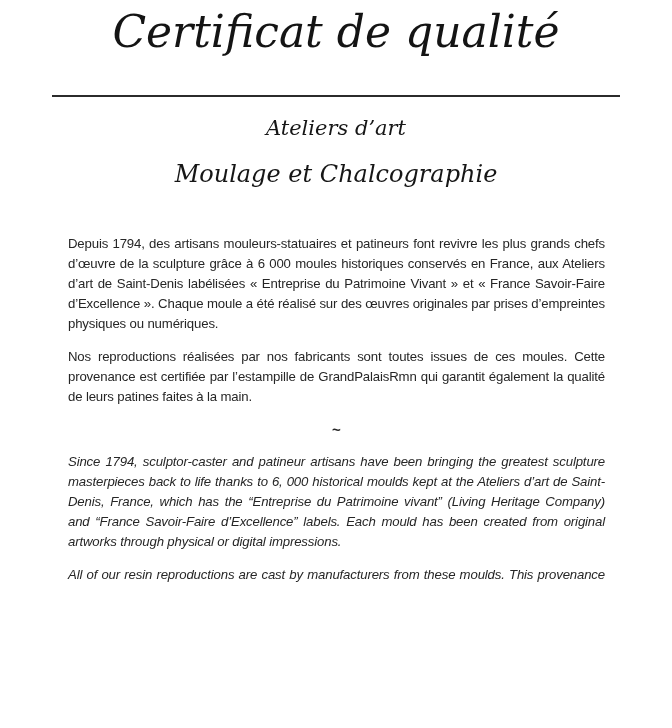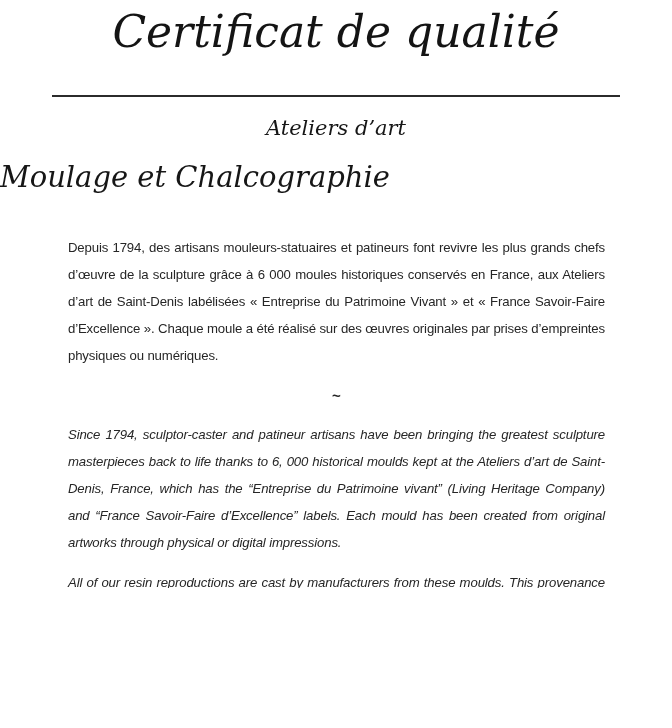--- a/index.html
+++ b/index.html
@@ -20,28 +20,28 @@
   .title-rule {
     position:absolute; top:95px; left:52px; width:568px; height:2px;
     background:#2b2b2b;
   }
   .subtitle-1 {
     position:absolute; top:116px; left:0; width:672px; text-align:center;
     font-family:"DejaVu Serif", serif; font-style:italic;
     font-size:21px; color:#161616;
   }
   .subtitle-2 {
-    position:absolute; top:160px; left:0; width:672px; text-align:left;
+    position:absolute; top:160px; left:0; width:672px; text-align:center;
     font-family:"DejaVu Serif", serif; font-style:italic;
-    font-size:29px; color:#161616;
+    font-size:24px; color:#161616;
   }
   
   .content {
     position:absolute; left:68px; top:234px; width:537px;
-    font-size:13.2px; line-height:27px; letter-spacing:-0.15px;
+    font-size:13.2px; line-height:20px; letter-spacing:-0.15px;
     color:#262626; text-align:justify;
   }
   .content p { margin-bottom:13px; }
   .tilde-sep {
     text-align:center; font-weight:bold; font-size:15px;
     margin:6px 0 12px 0; letter-spacing:0;
   }
   .english { font-style:italic; }
   
   .logo-grandpalais {
@@ -87,20 +87,21 @@
 <div class="page">
 
   <div class="cert-title">Certificat de qualité</div>
   <div class="title-rule"></div>
 
   <div class="subtitle-1">Ateliers d’art</div>
   <div class="subtitle-2">Moulage et Chalcographie</div>
 
   <div class="content">
     <p>Depuis 1794, des artisans mouleurs-statuaires et patineurs font revivre les plus grands chefs d’œuvre de la sculpture grâce à 6 000 moules historiques conservés en France, aux Ateliers d’art de Saint-Denis labélisées « Entreprise du Patrimoine Vivant » et « France Savoir-Faire d’Excellence ». Chaque moule a été réalisé sur des œuvres originales par prises d’empreintes physiques ou numériques.</p>
+    <p>Nos reproductions réalisées par nos fabricants sont toutes issues de ces moules. Cette provenance est certifiée par l’estampille de GrandPalaisRmn qui garantit également la qualité de leurs patines faites à la main.</p>
     <div class="tilde-sep">~</div>
     <p class="english">Since 1794, sculptor-caster and patineur artisans have been bringing the greatest sculpture masterpieces back to life thanks to 6, 000 historical moulds kept at the Ateliers d’art de Saint-Denis, France, which has the “Entreprise du Patrimoine vivant” (Living Heritage Company) and “France Savoir-Faire d’Excellence” labels. Each mould has been created from original artworks through physical or digital impressions.</p>
     <p class="english">All of our resin reproductions are cast by manufacturers from these moulds. This provenance is certified by stamp of GrandPalaisRmn which also guarantees the quality of their hand-finished patinas.</p>
   </div>
 
   <div class="logo-grandpalais">
   </div>
 
   <svg class="logo-epv" viewBox="0 0 100 100">
     <defs>

